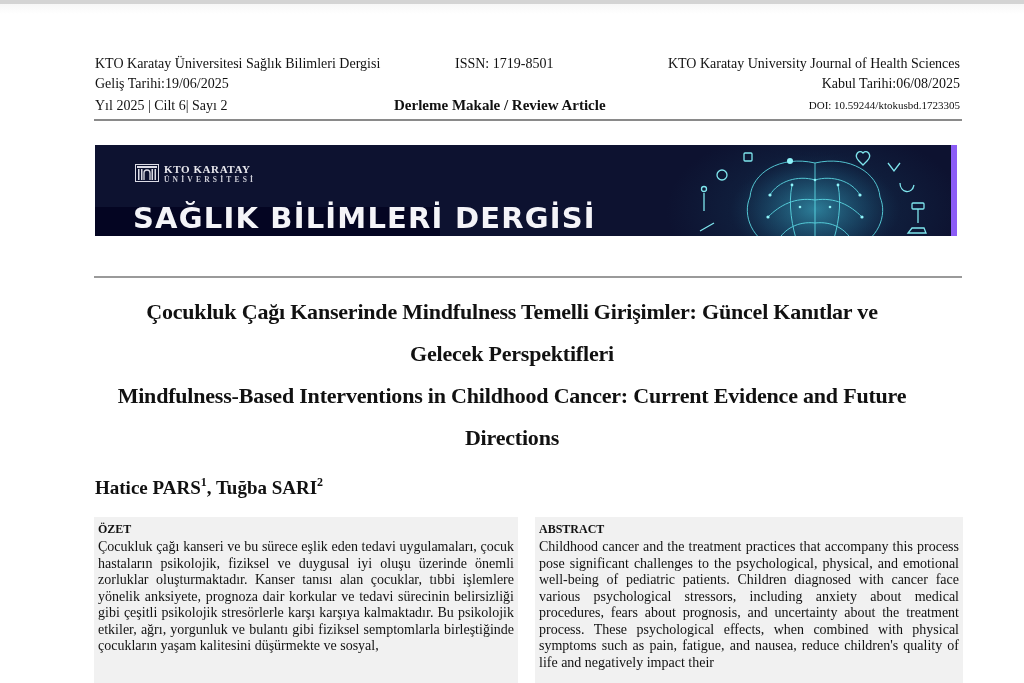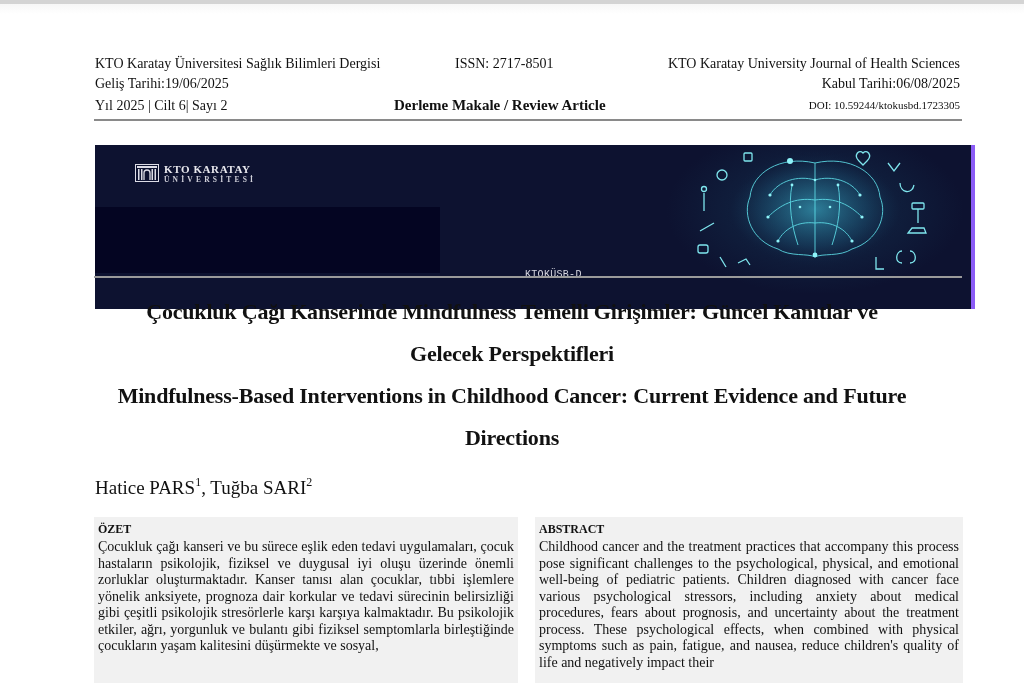--- a/index.html
+++ b/index.html
@@ -13,24 +13,23 @@
   }
   .topshade {
     position:absolute; left:0; top:4px; width:1024px; height:10px;
     background:linear-gradient(#f7f7f7,#ffffff);
   }
   .hdr { position:absolute; font-size:14px; line-height:17px; white-space:nowrap; }
   .rule {
     position:absolute; left:94px; width:868px; height:2px; background:#8a8a8a;
   }
   .banner {
-    position:absolute; left:95px; top:145px; width:856px; height:164px;
+    position:absolute; left:95px; top:145px; width:856px; height:91px;
     background:#0d1230; overflow:hidden;
-    border-right:4px solid #8b5cf6;
-    padding-left:20px;
+    border-right:6px solid #8b5cf6;
   }
   .banner-dark {
     position:absolute; left:0; top:62px; width:345px; height:66px; background:#040522;
   }
   .banner-glow {
     position:absolute; left:570px; top:-20px; width:300px; height:170px;
     background:radial-gradient(ellipse at 50% 50%, rgba(40,120,150,0.55) 0%, rgba(20,50,80,0.35) 40%, rgba(13,18,48,0) 70%);
   }
   .logo-box {
     position:absolute; left:40px; top:19px; width:24px; height:18px;
@@ -50,42 +49,42 @@
   .banner-code {
     position:absolute; left:430px; top:92px; color:#d8d8e2; font-size:10px;
     font-family:Liberation Mono, monospace; letter-spacing:0.3px;margin-top:32px;
   }
   .brain { position:absolute; left:585px; top:0px; width:270px; height:128px; }
   .rule2 { position:absolute; left:94px; top:276px; width:868px; height:2px; background:#9a9a9a; }
   .title {
     position:absolute; left:40px; width:944px; text-align:center; font-weight:bold;
     font-size:22px; line-height:26px; font-family:"Liberation Serif",serif; letter-spacing:-0.2px;
   }
-  .authors { position:absolute; left:95px; top:477px; font-size:19px; font-weight:normal; }
+  .authors { position:absolute; left:95px; top:477px; font-size:19px; font-weight:bold; }
   .authors sup { font-size:12px; vertical-align:8px; line-height:0; }
   .abs-box {
     position:absolute; top:517px; height:170px; background:#f1f1f1; overflow:hidden;
   }
   .abs-head {
     font-size:12px; font-weight:bold; line-height:20px; padding:2px 4px 0 4px;
   }
   .abs-text {
     font-size:14px; line-height:16.5px; text-align:justify; padding:0 4px;
     hyphens:none;
   }
 </style>
 </head>
 <body>
 
 <div class="topbar"></div>
 <div class="topshade"></div>
 
 <div>
   <div class="hdr" style="left:95px;top:55px;">KTO Karatay Üniversitesi Sağlık Bilimleri Dergisi</div>
-  <div class="hdr" style="left:455px;top:55px;">ISSN: 2717-8501</div>
+  <div class="hdr" style="left:455px;top:55px;">ISSN: 1719-8501</div>
   <div class="hdr" style="right:64px;top:55px;">KTO Karatay University Journal of Health Sciences</div>
   <div class="hdr" style="left:95px;top:75px;">Geliş Tarihi:19/06/2025</div>
   <div class="hdr" style="right:64px;top:75px;">Kabul Tarihi:06/08/2025</div>
   <div class="hdr" style="left:95px;top:97px;">Yıl 2025 | Cilt 6| Sayı 2</div>
   <div class="hdr" style="left:394px;top:97px;font-weight:bold;font-size:15px;">Derleme Makale / Review Article</div>
   <div class="hdr" style="right:64px;top:95px;font-size:11px;line-height:20px;">DOI: 10.59244/ktokusbd.1723305</div>
   <div class="rule" style="top:119px;"></div>
 </div>
 
 <div class="banner">
@@ -95,20 +94,21 @@
     <rect x="0.5" y="0.5" width="23" height="17" fill="none" stroke="#dcdce6" stroke-width="1"></rect>
     <rect x="2" y="2" width="20" height="2" fill="#dcdce6"></rect>
     <rect x="3" y="5" width="1.5" height="11" fill="#dcdce6"></rect>
     <rect x="6" y="5" width="1.5" height="11" fill="#dcdce6"></rect>
     <rect x="16.5" y="5" width="1.5" height="11" fill="#dcdce6"></rect>
     <rect x="19.5" y="5" width="1.5" height="11" fill="#dcdce6"></rect>
     <path d="M9 16 V9 a3 3 0 0 1 6 0 V16" fill="none" stroke="#dcdce6" stroke-width="1.3"></path>
   </svg>
   <div class="logo-name">KTO KARATAY</div>
   <div class="logo-sub">ÜNİVERSİTESİ</div>
+  <div class="banner-title">SAĞLIK BİLİMLERİ DERGİSİ</div>
   <div class="banner-code">KTOKÜSB-D</div>
 
   <svg class="brain" viewBox="0 0 270 128">
     <defs>
       <radialGradient id="bg1" cx="50%" cy="50%" r="50%">
         <stop offset="0%" stop-color="#3aa8c0" stop-opacity="0.55"></stop>
         <stop offset="60%" stop-color="#1a4f70" stop-opacity="0.3"></stop>
         <stop offset="100%" stop-color="#0d1230" stop-opacity="0"></stop>
       </radialGradient>
     </defs>

